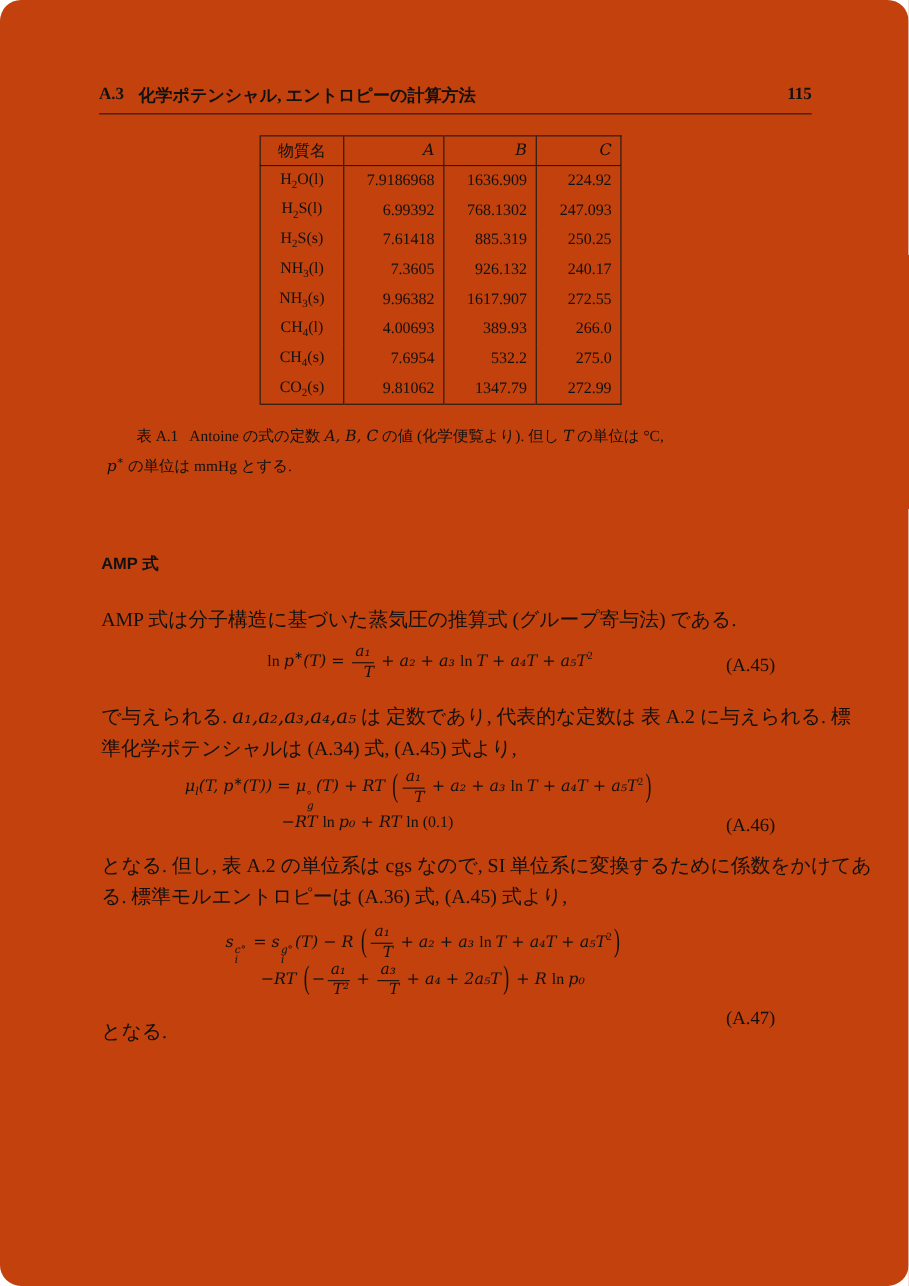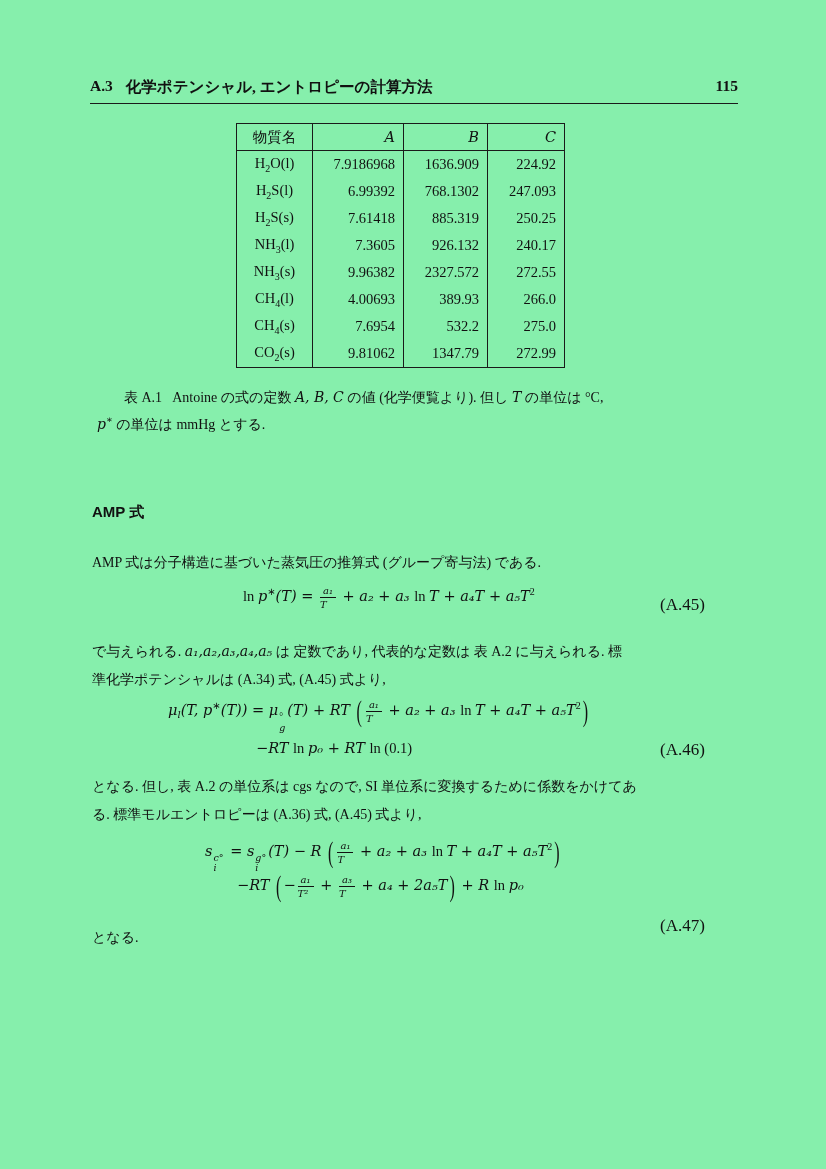--- a/index.html
+++ b/index.html
@@ -1,17 +1,17 @@
 <!DOCTYPE html>
 <html><head>
 <meta charset="utf-8">
 <style>
   html,body{margin:0;padding:0;background:#ffffff;}
-  .page{position:relative;width:826px;height:1169px;background:#86efac;color:#111;
-        font-family:"Liberation Serif","DejaVu Serif",serif;overflow:hidden;}
+  .page{position:relative;width:826px;height:1169px;background:#c2410c;color:#111;
+        font-family:"Liberation Serif","DejaVu Serif",serif;overflow:hidden;border-radius:19px;}
 
   
   .runhead{position:absolute;left:90px;top:77px;width:648px;display:flex;
            justify-content:space-between;align-items:baseline;
            border-bottom:1.4px solid #1a1a1a;padding-bottom:5px;
            font-size:15.5px;font-weight:bold;}
   .runhead .sec{display:flex;gap:13px;}
 
   
   .atable{position:absolute;left:236px;top:123px;border-collapse:collapse;
@@ -28,34 +28,34 @@
   
   .caption{position:absolute;left:97px;top:386px;width:642px;font-size:14px;line-height:22px;}
   .caption .l1{margin-left:27px;}
   .caption .tbl-label{margin-right:10px;}
 
   
   .mi{font-family:"DejaVu Serif","Liberation Serif",serif;font-style:italic;}
   .mr{font-family:Liberation Serif, serif;font-style:normal;}
   .eq{position:absolute;font-size:14.5px;white-space:nowrap;}
   .eqnum{position:absolute;font-size:17px;}
-  .frac{display:inline-block;vertical-align:middle;text-align:left;
-        line-height:1.12;margin:0 2px;font-size:10px;}
+  .frac{display:inline-block;vertical-align:middle;text-align:right;
+        line-height:1.12;margin:0 2px;font-size:14px;}
   .frac .num{display:block;border-bottom:1px solid #111;padding:0 3px 1px;}
   .frac .den{display:block;padding-top:1px;}
   .bp{display:inline-block;transform:scaleY(1.85);vertical-align:middle;
       font-size:16px;margin:0 2px;font-style:normal;}
   sup.st{font-size:10px;vertical-align:6px;}
   sup.sq{font-size:10px;vertical-align:6px;}
   sub.sb{font-size:10px;vertical-align:-3px;}
   .ss{display:inline-flex;flex-direction:column;align-items:flex-start;
       vertical-align:-5px;font-size:9.5px;line-height:9.5px;margin:0 2px 0 1px;}
 
   
-  .para{position:absolute;left:92px;width:650px;font-size:14px;line-height:28px;white-space:nowrap;}
+  .para{position:absolute;left:92px;width:650px;font-size:18px;line-height:28px;white-space:nowrap;}
   .heading{position:absolute;left:92px;font-size:15px;font-weight:bold;
            font-family:"Liberation Sans","DejaVu Sans",sans-serif;text-align:center;}
 </style>
 </head>
 <body>
 
 <div class="page">
 
   <div class="runhead">
     <span class="sec">
@@ -101,21 +101,21 @@
         </tr>
       <tr>
           <td class="c"><span>NH</span><sub>3</sub><span>(l)</span></td>
           <td class="r">7.3605</td>
           <td class="r">926.132</td>
           <td class="r">240.17</td>
         </tr>
       <tr>
           <td class="c"><span>NH</span><sub>3</sub><span>(s)</span></td>
           <td class="r">9.96382</td>
-          <td class="r">2327.572</td>
+          <td class="r">1617.907</td>
           <td class="r">272.55</td>
         </tr>
       <tr>
           <td class="c"><span>CH</span><sub>4</sub><span>(l)</span></td>
           <td class="r">4.00693</td>
           <td class="r">389.93</td>
           <td class="r">266.0</td>
         </tr>
       <tr>
           <td class="c"><span>CH</span><sub>4</sub><span>(s)</span></td>

